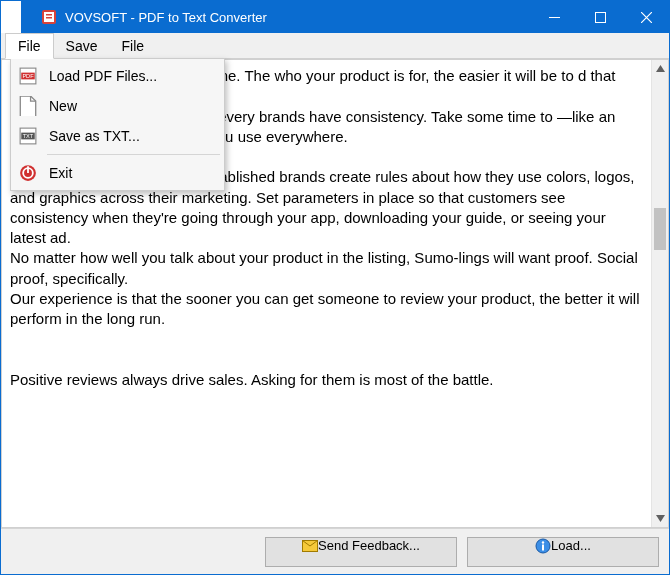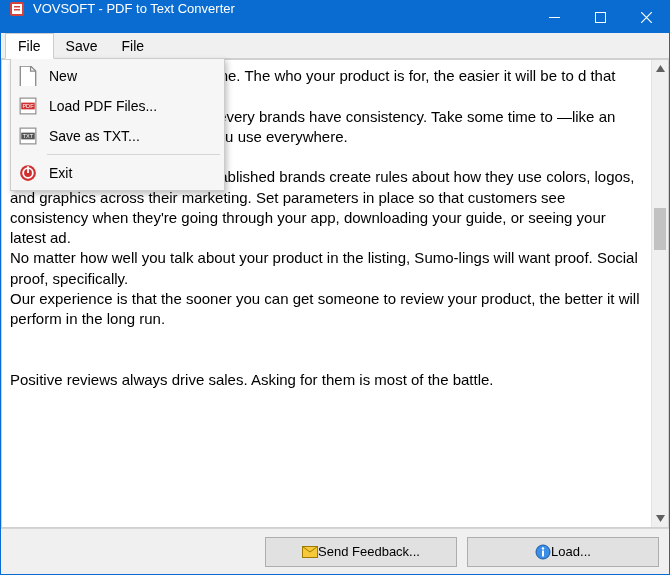--- a/index.html
+++ b/index.html
@@ -17,23 +17,24 @@
     background: #fff;
     border: 1px solid #0a6cd0;
     display: flex;
     flex-direction: column;
   }
   .titlebar {
     background: #0a6cd0;
     color: #fff;
     height: 32px;
     display: flex;
-    align-items: flex-start;
-    padding-left: 8px;
+    align-items: center;
+    padding-left: 20px;
     font-size: 13px;
+    margin-left: 20px;
   }
   .titlebar .app-icon {
     width: 16px; height: 16px;
     margin-right: 8px;
     display: inline-flex;
   }
   .titlebar .title { flex: 1; }
   .win-controls { display: flex; height: 100%; }
   .win-btn {
     width: 46px;
@@ -125,21 +126,20 @@
     justify-content: flex-end;
     padding: 0 10px;
     gap: 10px;
   }
   .btn {
     width: 192px;
     height: 30px;
     background: #e1e1e1;
     border: 1px solid #adadad;
     display: flex;
-    align-items: center;
     justify-content: center;
     font-size: 13px;
     cursor: default;
   }
   .btn .btn-icon { width:16px; height:16px; display:inline-flex; }
   .dropdown {
     position: absolute;
     top: 58px;
     left: 10px;
     width: 215px;
@@ -250,36 +250,36 @@
             </svg>
         </span>
         <span>Load...</span>
       </div>
     </div>
   </div>
 
   <div class="dropdown">
     <div class="dd-item">
       <span class="dd-icon">
-        <svg viewBox="0 0 14 16">
-            <path d="M1 0 H9 L13 4 V16 H1 Z" fill="#fff" stroke="#888"></path>
-            <path d="M9 0 V4 H13" fill="none" stroke="#888"></path>
-          </svg>
-      </span>
-      <span>New</span>
-    </div>
-    <div class="dd-item">
-      <span class="dd-icon">
         <svg viewBox="0 0 16 16">
             <rect x="1" y="1" width="14" height="14" fill="#fff" stroke="#888"></rect>
             <rect x="2" y="5" width="12" height="6" fill="#d03030"></rect>
             <text x="8" y="10" font-size="5" fill="#fff" text-anchor="middle" font-family="Arial">PDF</text>
           </svg>
       </span>
       <span>Load PDF Files...</span>
+    </div>
+    <div class="dd-item">
+      <span class="dd-icon">
+        <svg viewBox="0 0 14 16">
+            <path d="M1 0 H9 L13 4 V16 H1 Z" fill="#fff" stroke="#888"></path>
+            <path d="M9 0 V4 H13" fill="none" stroke="#888"></path>
+          </svg>
+      </span>
+      <span>New</span>
     </div>
     <div class="dd-item">
       <span class="dd-icon">
         <svg viewBox="0 0 16 16">
             <rect x="1" y="1" width="14" height="14" fill="#fff" stroke="#888"></rect>
             <rect x="2" y="5" width="12" height="6" fill="#555"></rect>
             <text x="8" y="10" font-size="5" fill="#fff" text-anchor="middle" font-family="Arial">TXT</text>
           </svg>
       </span>
       <span>Save as TXT...</span>

